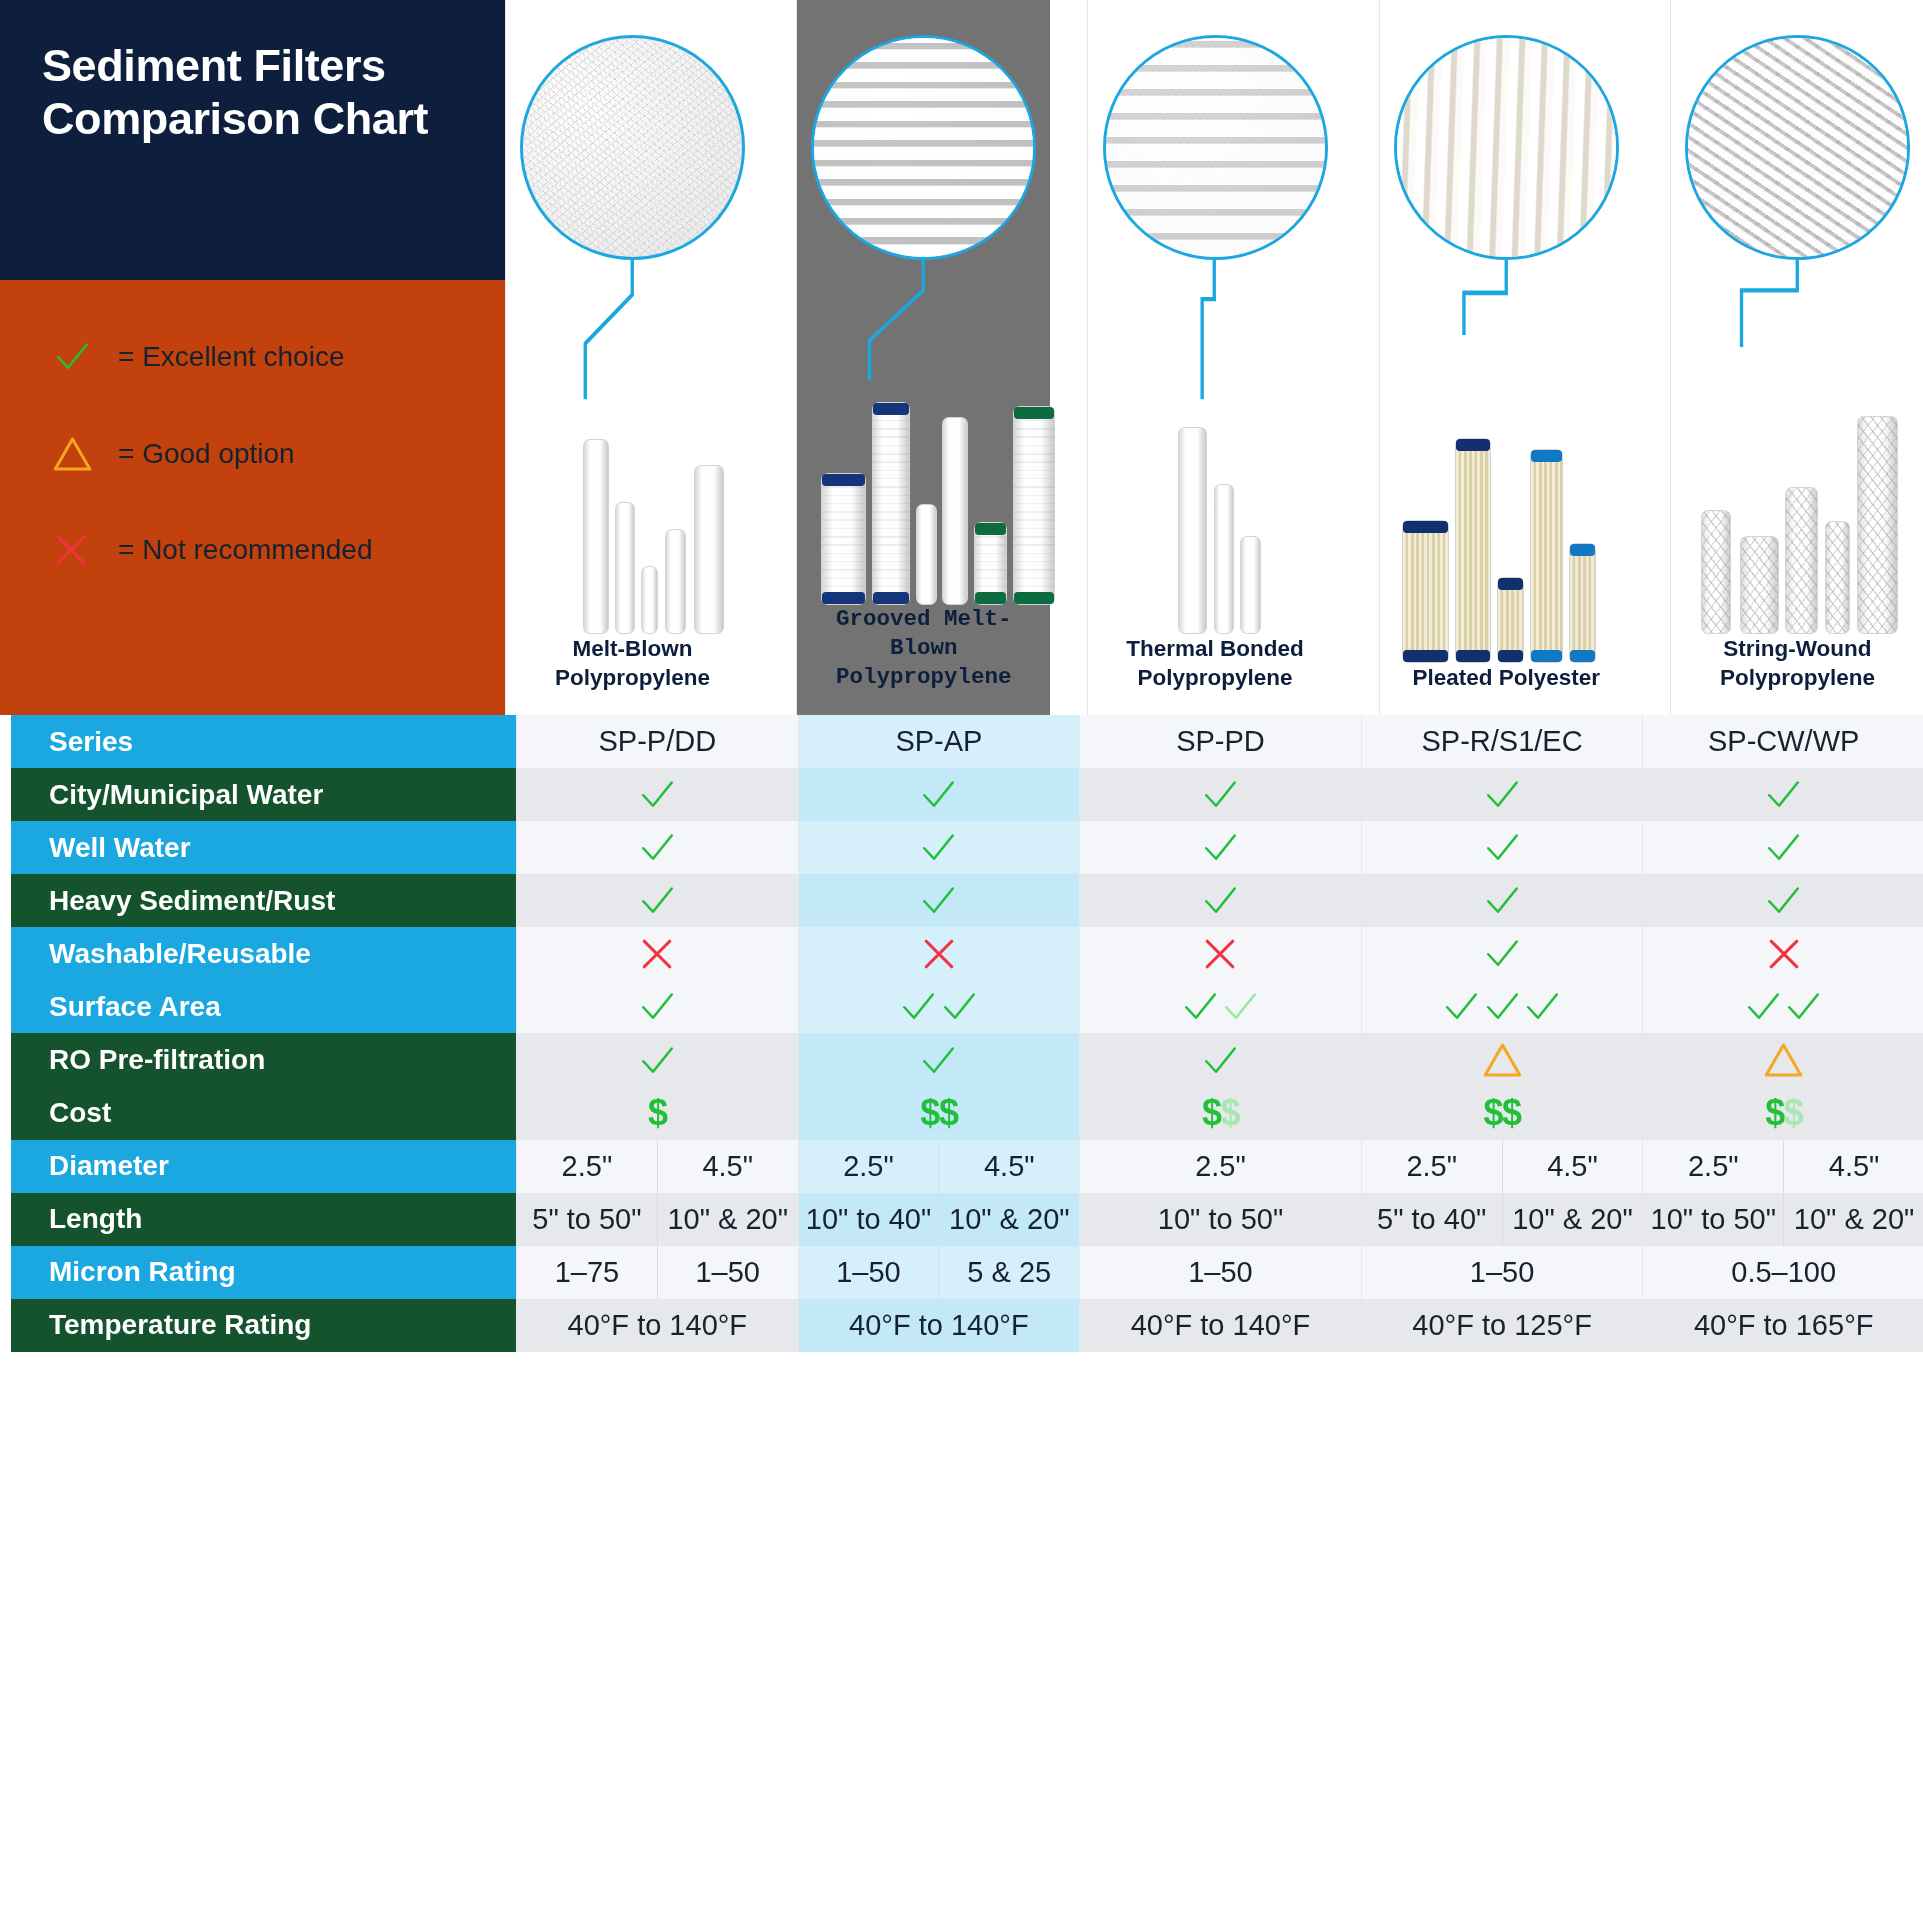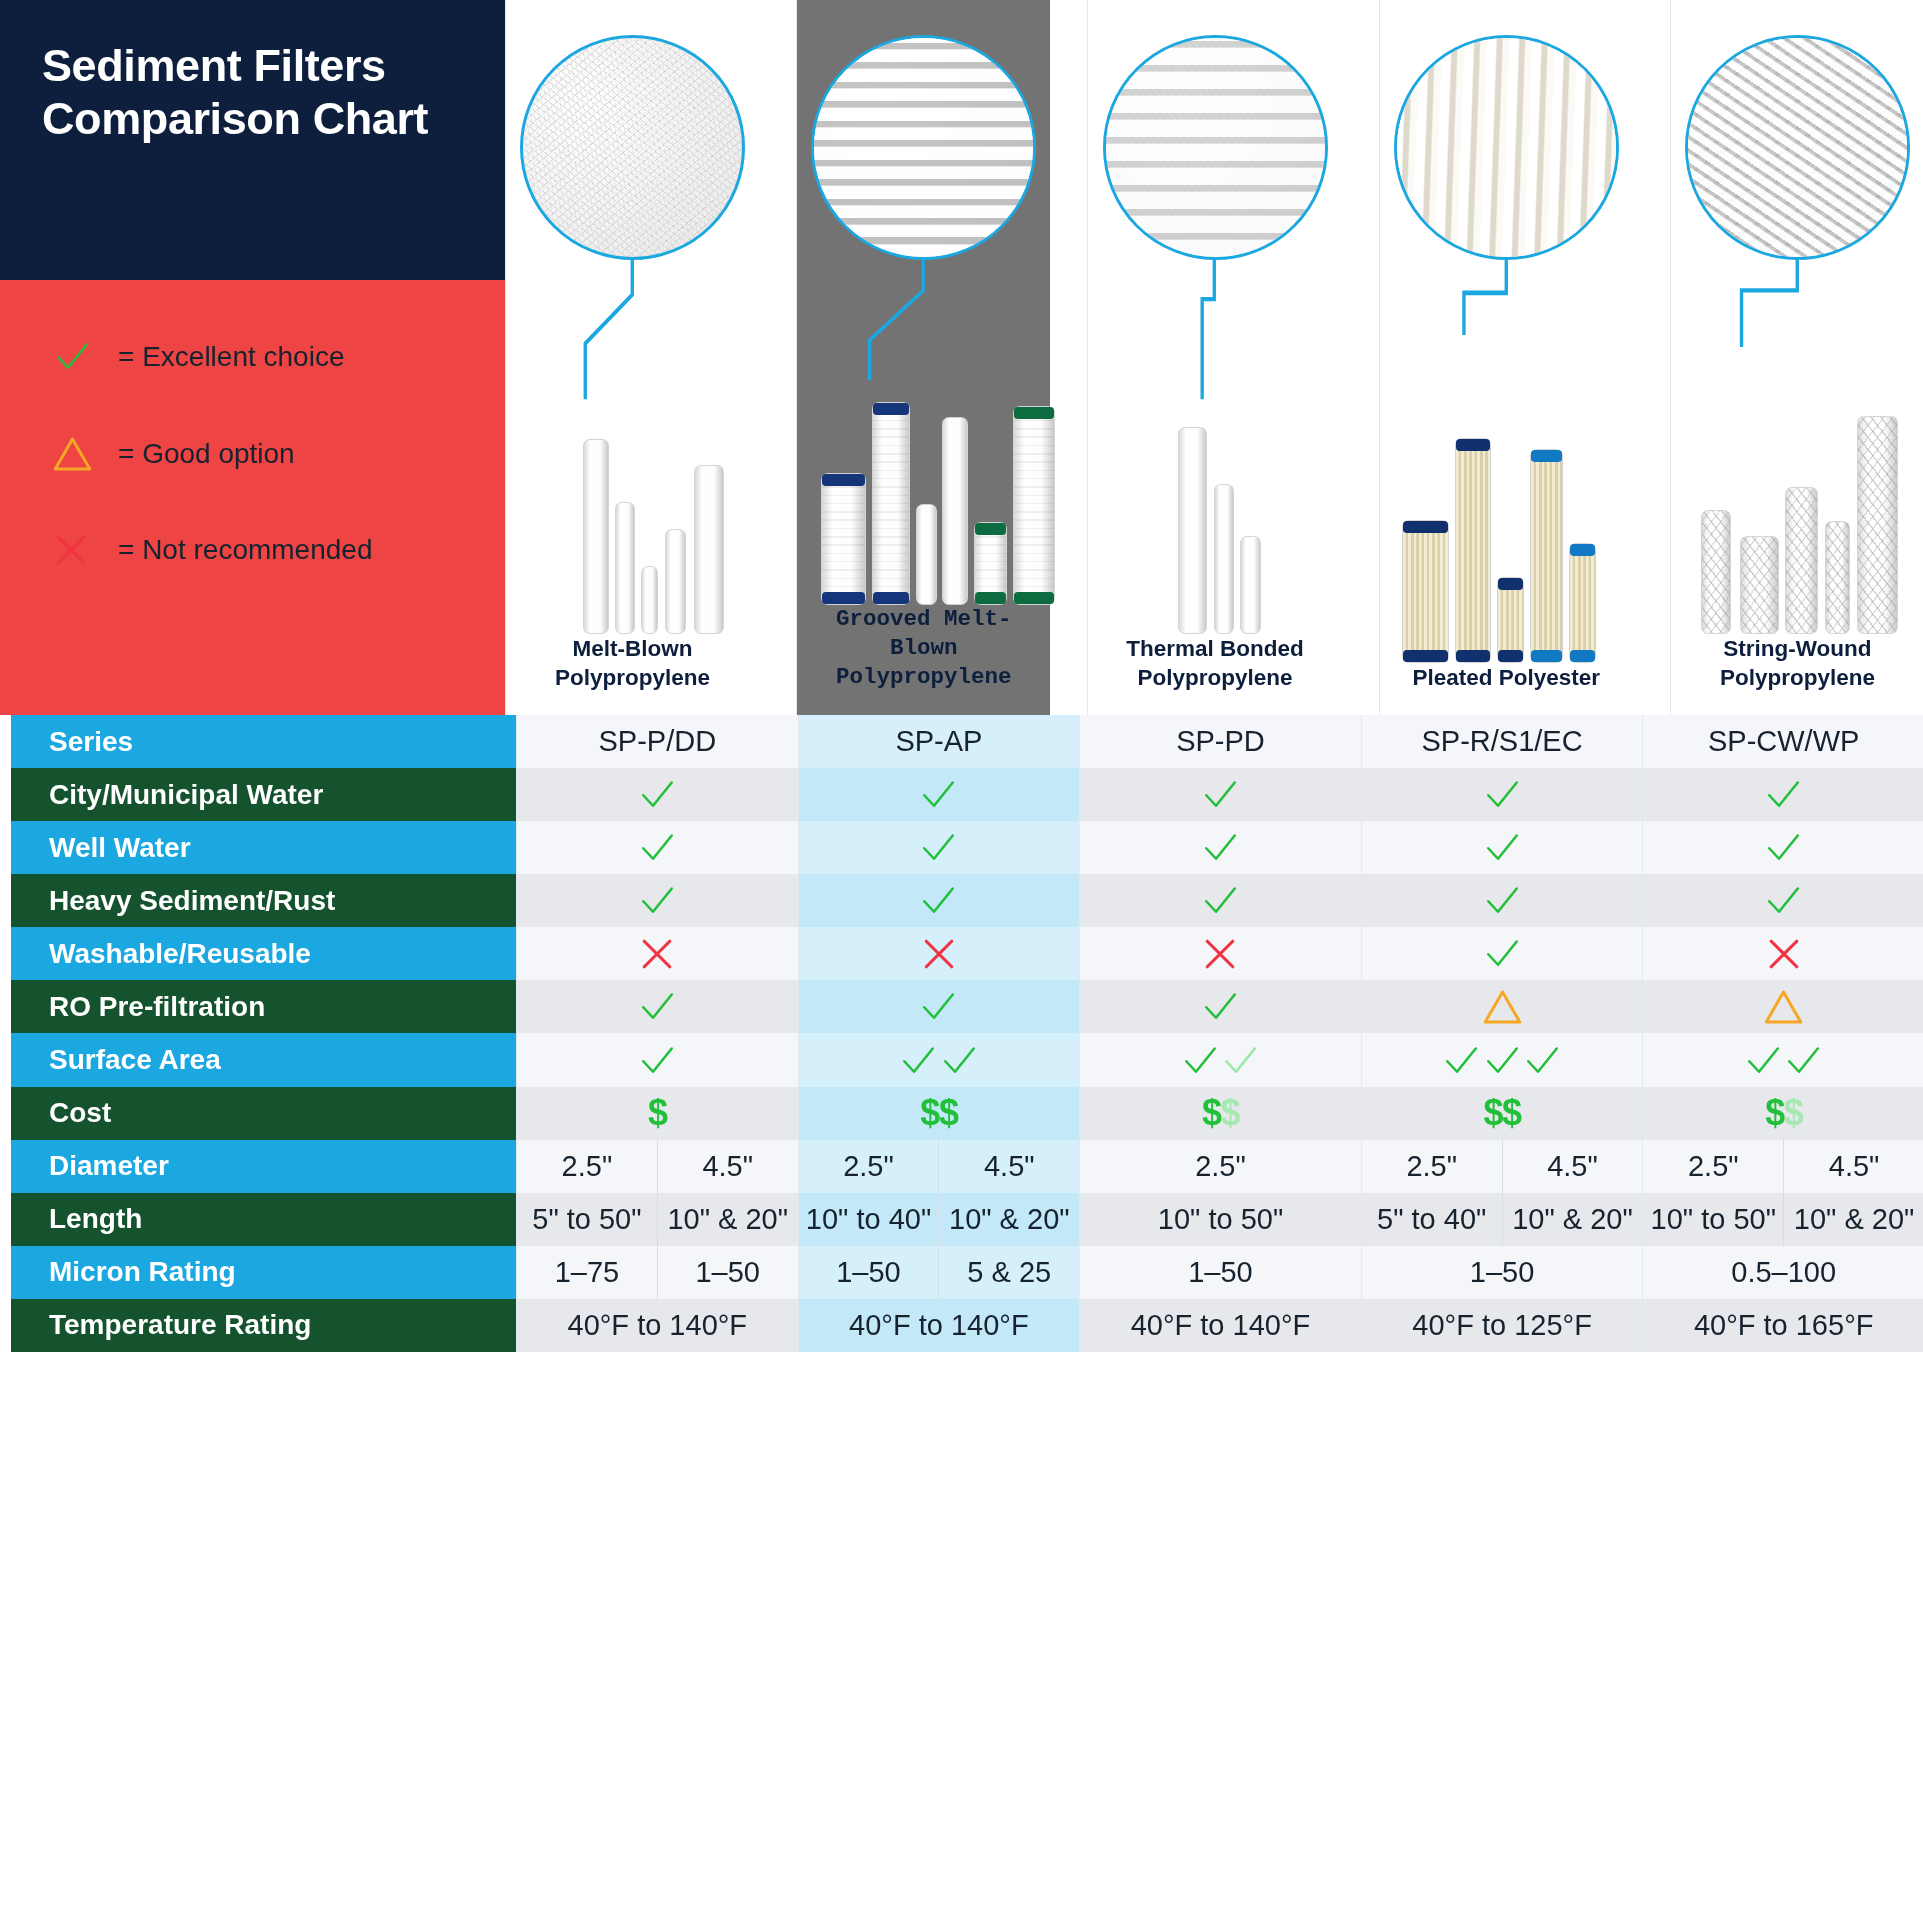--- a/index.html
+++ b/index.html
@@ -29,21 +29,21 @@
     background: #0d1f3c;
     height: 280px;
     padding: 39px 42px;
     color: #ffffff;
   }
   .title-box h1 {
     font-size: 45px; line-height: 1.18; font-weight: 700;
     letter-spacing: -0.4px;
   }
   .legend-box {
-    background: #ef4444;
+    background: #c2410c;
     flex: 1;
     padding: 57px 0 0 53px;
   }
   .legend-row {
     display: flex; align-items: center;
     margin-bottom: 59px;
     font-size: 28px; color: #16222e;
   }
   .legend-symbol {
     width: 65px; flex: 0 0 65px;
@@ -500,20 +500,76 @@
           </div>
         <div class="cell light">
             <svg class="xmark" viewBox="0 0 48 48">
               <path d="M7 7 L41 41 M41 7 L7 41"></path>
             </svg>
           </div>
       </div>
     </div>
 
     <div class="row">
+      <div class="row-label">Surface Area</div>
+      <div class="cells">
+        <div class="cell light">
+          <span class="multi">
+            <svg class="check" viewBox="0 0 52 52">
+                <path d="M7 27 L20 41 L45 10"></path>
+              </svg>
+          </span>
+        </div>
+        <div class="cell hl">
+          <span class="multi">
+            <svg class="check" viewBox="0 0 52 52">
+                <path d="M7 27 L20 41 L45 10"></path>
+              </svg>
+            <svg class="check" viewBox="0 0 52 52">
+                <path d="M7 27 L20 41 L45 10"></path>
+              </svg>
+          </span>
+        </div>
+        <div class="cell light">
+          <span class="multi">
+            <svg class="check" viewBox="0 0 52 52">
+                <path d="M7 27 L20 41 L45 10"></path>
+              </svg>
+            <svg class="check faded" viewBox="0 0 52 52">
+                <path d="M7 27 L20 41 L45 10"></path>
+              </svg>
+          </span>
+        </div>
+        <div class="cell light">
+          <span class="multi">
+            <svg class="check" viewBox="0 0 52 52">
+                <path d="M7 27 L20 41 L45 10"></path>
+              </svg>
+            <svg class="check" viewBox="0 0 52 52">
+                <path d="M7 27 L20 41 L45 10"></path>
+              </svg>
+            <svg class="check" viewBox="0 0 52 52">
+                <path d="M7 27 L20 41 L45 10"></path>
+              </svg>
+          </span>
+        </div>
+        <div class="cell light">
+          <span class="multi">
+            <svg class="check" viewBox="0 0 52 52">
+                <path d="M7 27 L20 41 L45 10"></path>
+              </svg>
+            <svg class="check" viewBox="0 0 52 52">
+                <path d="M7 27 L20 41 L45 10"></path>
+              </svg>
+          </span>
+        </div>
+      </div>
+    </div>
+
+    <div class="row">
       <div class="row-label alt">RO Pre-filtration</div>
       <div class="cells">
         <div class="cell shade">
             <svg class="check" viewBox="0 0 52 52">
               <path d="M7 27 L20 41 L45 10"></path>
             </svg>
           </div>
         <div class="cell hl-d">
             <svg class="check" viewBox="0 0 52 52">
               <path d="M7 27 L20 41 L45 10"></path>
@@ -527,76 +583,20 @@
         <div class="cell shade">
             <svg class="tri" viewBox="0 0 52 50">
               <path d="M26 5 L49 45 L3 45 Z"></path>
             </svg>
           </div>
         <div class="cell shade">
             <svg class="tri" viewBox="0 0 52 50">
               <path d="M26 5 L49 45 L3 45 Z"></path>
             </svg>
           </div>
-      </div>
-    </div>
-
-    <div class="row">
-      <div class="row-label">Surface Area</div>
-      <div class="cells">
-        <div class="cell light">
-          <span class="multi">
-            <svg class="check" viewBox="0 0 52 52">
-                <path d="M7 27 L20 41 L45 10"></path>
-              </svg>
-          </span>
-        </div>
-        <div class="cell hl">
-          <span class="multi">
-            <svg class="check" viewBox="0 0 52 52">
-                <path d="M7 27 L20 41 L45 10"></path>
-              </svg>
-            <svg class="check" viewBox="0 0 52 52">
-                <path d="M7 27 L20 41 L45 10"></path>
-              </svg>
-          </span>
-        </div>
-        <div class="cell light">
-          <span class="multi">
-            <svg class="check" viewBox="0 0 52 52">
-                <path d="M7 27 L20 41 L45 10"></path>
-              </svg>
-            <svg class="check faded" viewBox="0 0 52 52">
-                <path d="M7 27 L20 41 L45 10"></path>
-              </svg>
-          </span>
-        </div>
-        <div class="cell light">
-          <span class="multi">
-            <svg class="check" viewBox="0 0 52 52">
-                <path d="M7 27 L20 41 L45 10"></path>
-              </svg>
-            <svg class="check" viewBox="0 0 52 52">
-                <path d="M7 27 L20 41 L45 10"></path>
-              </svg>
-            <svg class="check" viewBox="0 0 52 52">
-                <path d="M7 27 L20 41 L45 10"></path>
-              </svg>
-          </span>
-        </div>
-        <div class="cell light">
-          <span class="multi">
-            <svg class="check" viewBox="0 0 52 52">
-                <path d="M7 27 L20 41 L45 10"></path>
-              </svg>
-            <svg class="check" viewBox="0 0 52 52">
-                <path d="M7 27 L20 41 L45 10"></path>
-              </svg>
-          </span>
-        </div>
       </div>
     </div>
 
     <div class="row">
       <div class="row-label alt">Cost</div>
       <div class="cells">
         <div class="cell shade">
           <span class="money">
               <span class="dollar">$</span>
             </span>

